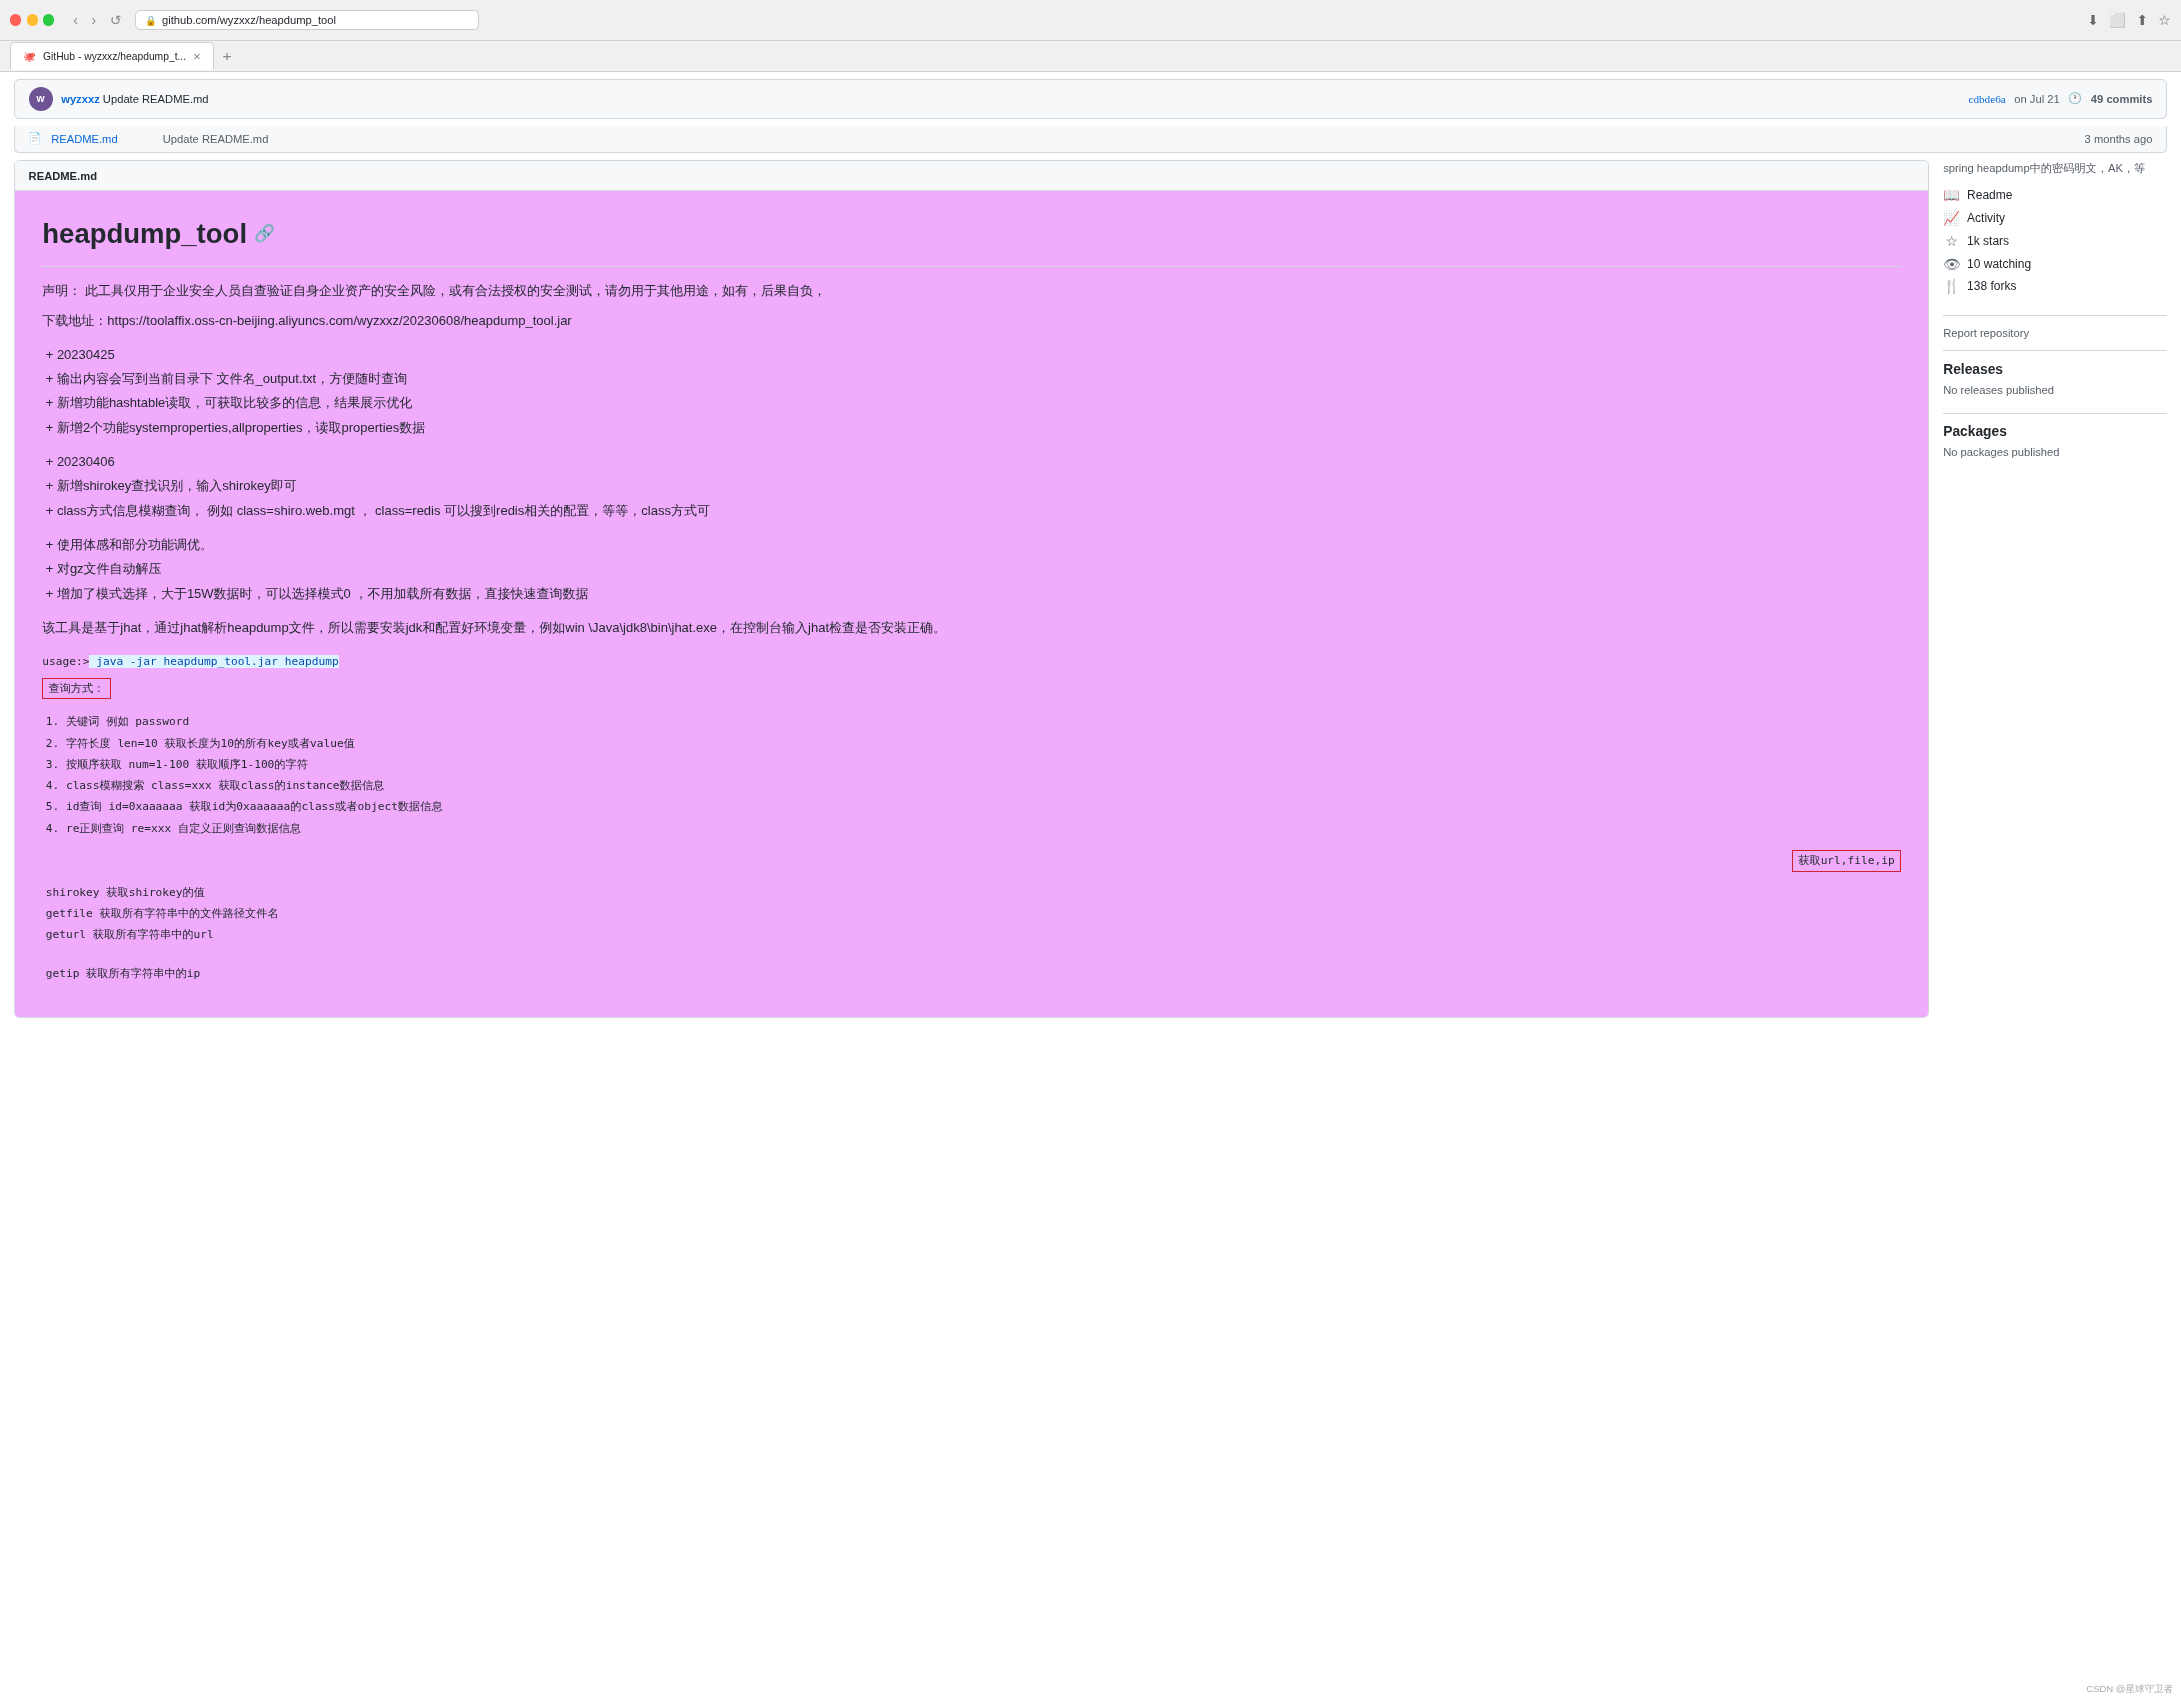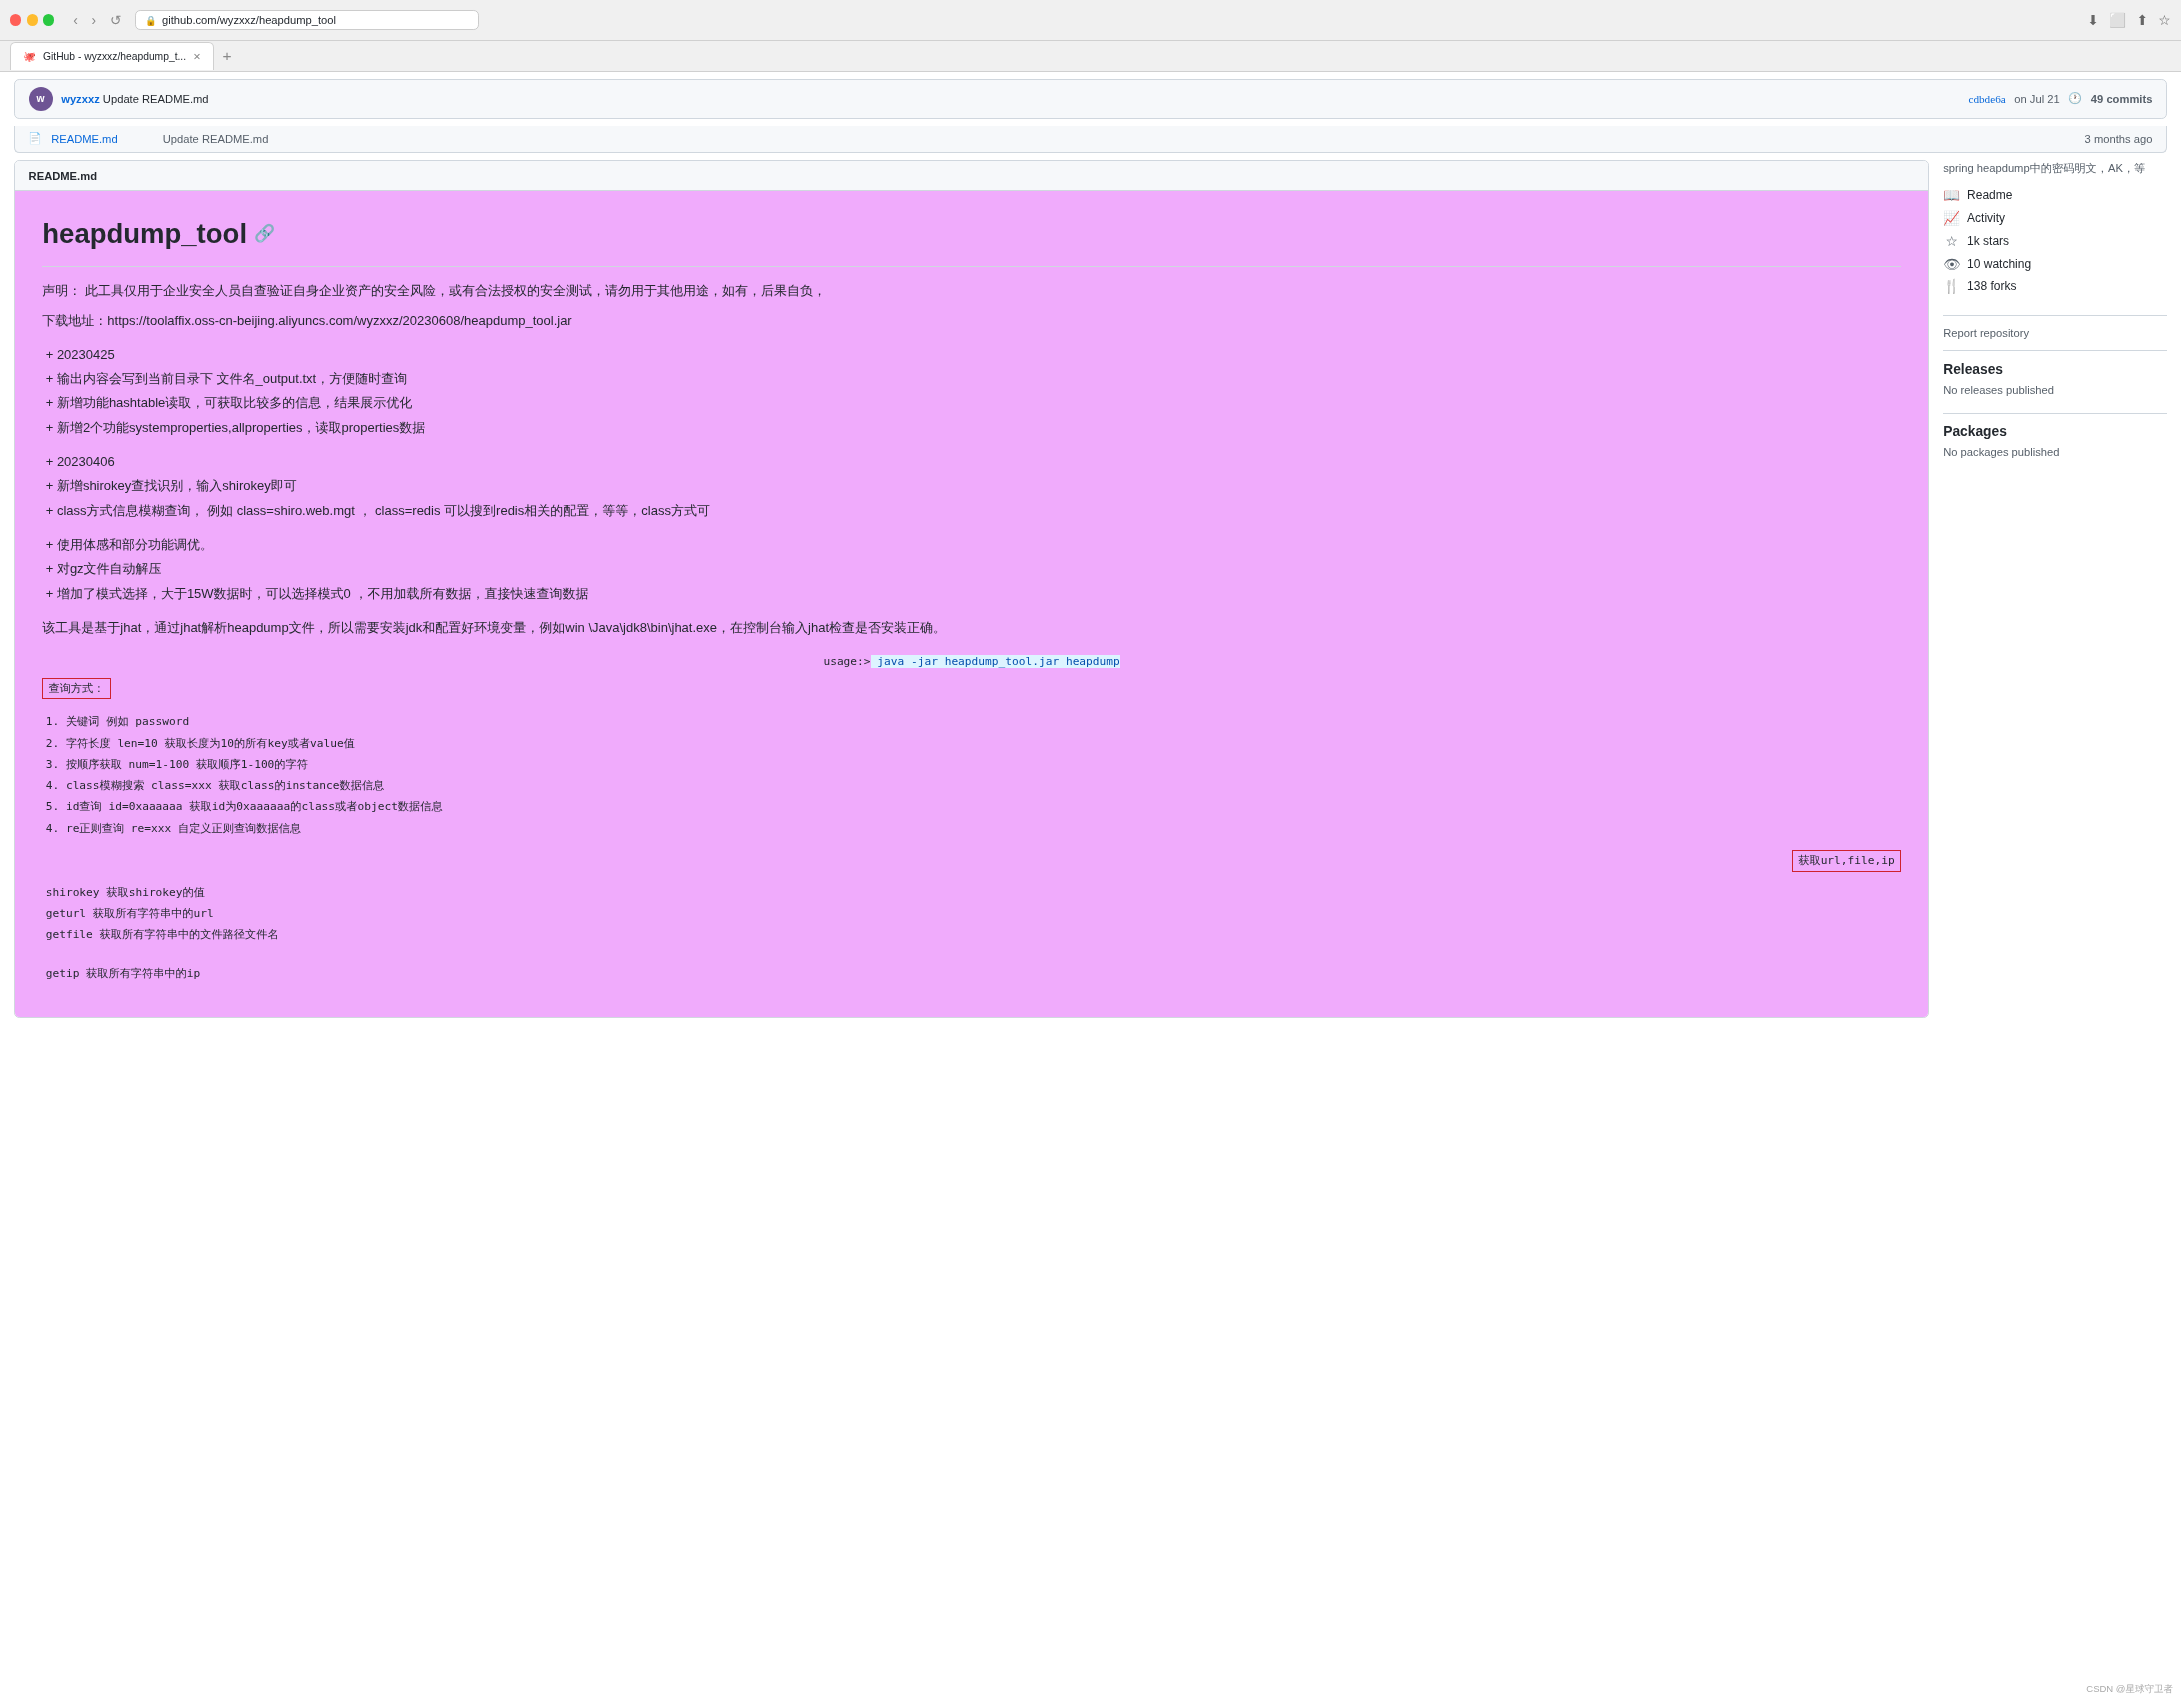--- a/index.html
+++ b/index.html
@@ -202,21 +202,20 @@
       align-items: center;
       gap: 6.9px;
     }
     .link-icon { color: #57606a; font-size: 17px; }
     .readme-section { margin-bottom: 13.8px; }
     .readme-para { margin-bottom: 8.6px; color: #24292f; }
     .usage-line {
       font-family: monospace;
       font-size: 11.2px;
       margin: 6.9px 0;
-      text-align: center;
     }
     .usage-highlight {
       background: #ddf4ff;
       color: #0550ae;
     }
     .list-item {
       margin: 3.4px 0;
       padding-left: 3.4px;
     }
 
@@ -379,22 +378,22 @@
           <p class="list-item" style="font-family:monospace;font-size:11.2px;">1.  关键词         例如 password</p>
           <p class="list-item" style="font-family:monospace;font-size:11.2px;">2.  字符长度       len=10      获取长度为10的所有key或者value值</p>
           <p class="list-item" style="font-family:monospace;font-size:11.2px;">3.  按顺序获取     num=1-100 获取顺序1-100的字符</p>
           <p class="list-item" style="font-family:monospace;font-size:11.2px;">4.  class模糊搜索  class=xxx 获取class的instance数据信息</p>
           <p class="list-item" style="font-family:monospace;font-size:11.2px;">5.  id查询         id=0xaaaaaa  获取id为0xaaaaaa的class或者object数据信息</p>
           <p class="list-item" style="font-family:monospace;font-size:11.2px;">4.  re正则查询      re=xxx   自定义正则查询数据信息</p>
           <p style="margin:12px 0;text-align:right;">
             <span style="border:1.7px solid #cf222e; display:inline-block; padding:0.9px 5.2px; font-size:11.2px; font-family:monospace;">获取url,file,ip</span>
           </p>
           <p class="list-item" style="font-family:monospace;font-size:11.2px;">shirokey  获取shirokey的值</p>
+          <p class="list-item" style="font-family:monospace;font-size:11.2px;">getfile   获取所有字符串中的文件路径文件名</p>
           <p class="list-item" style="font-family:monospace;font-size:11.2px;">geturl    获取所有字符串中的url</p>
-          <p class="list-item" style="font-family:monospace;font-size:11.2px;">getfile   获取所有字符串中的文件路径文件名</p>
           <p class="list-item" style="font-family:monospace;font-size:11.2px;margin-top:21px;">getip     获取所有字符串中的ip</p>
         </div>
 
       </div>
     </div>
 
     <div class="sidebar">
 
       <div class="top-description">
         <span>spring heapdump中的密码明文，AK，等</span>

